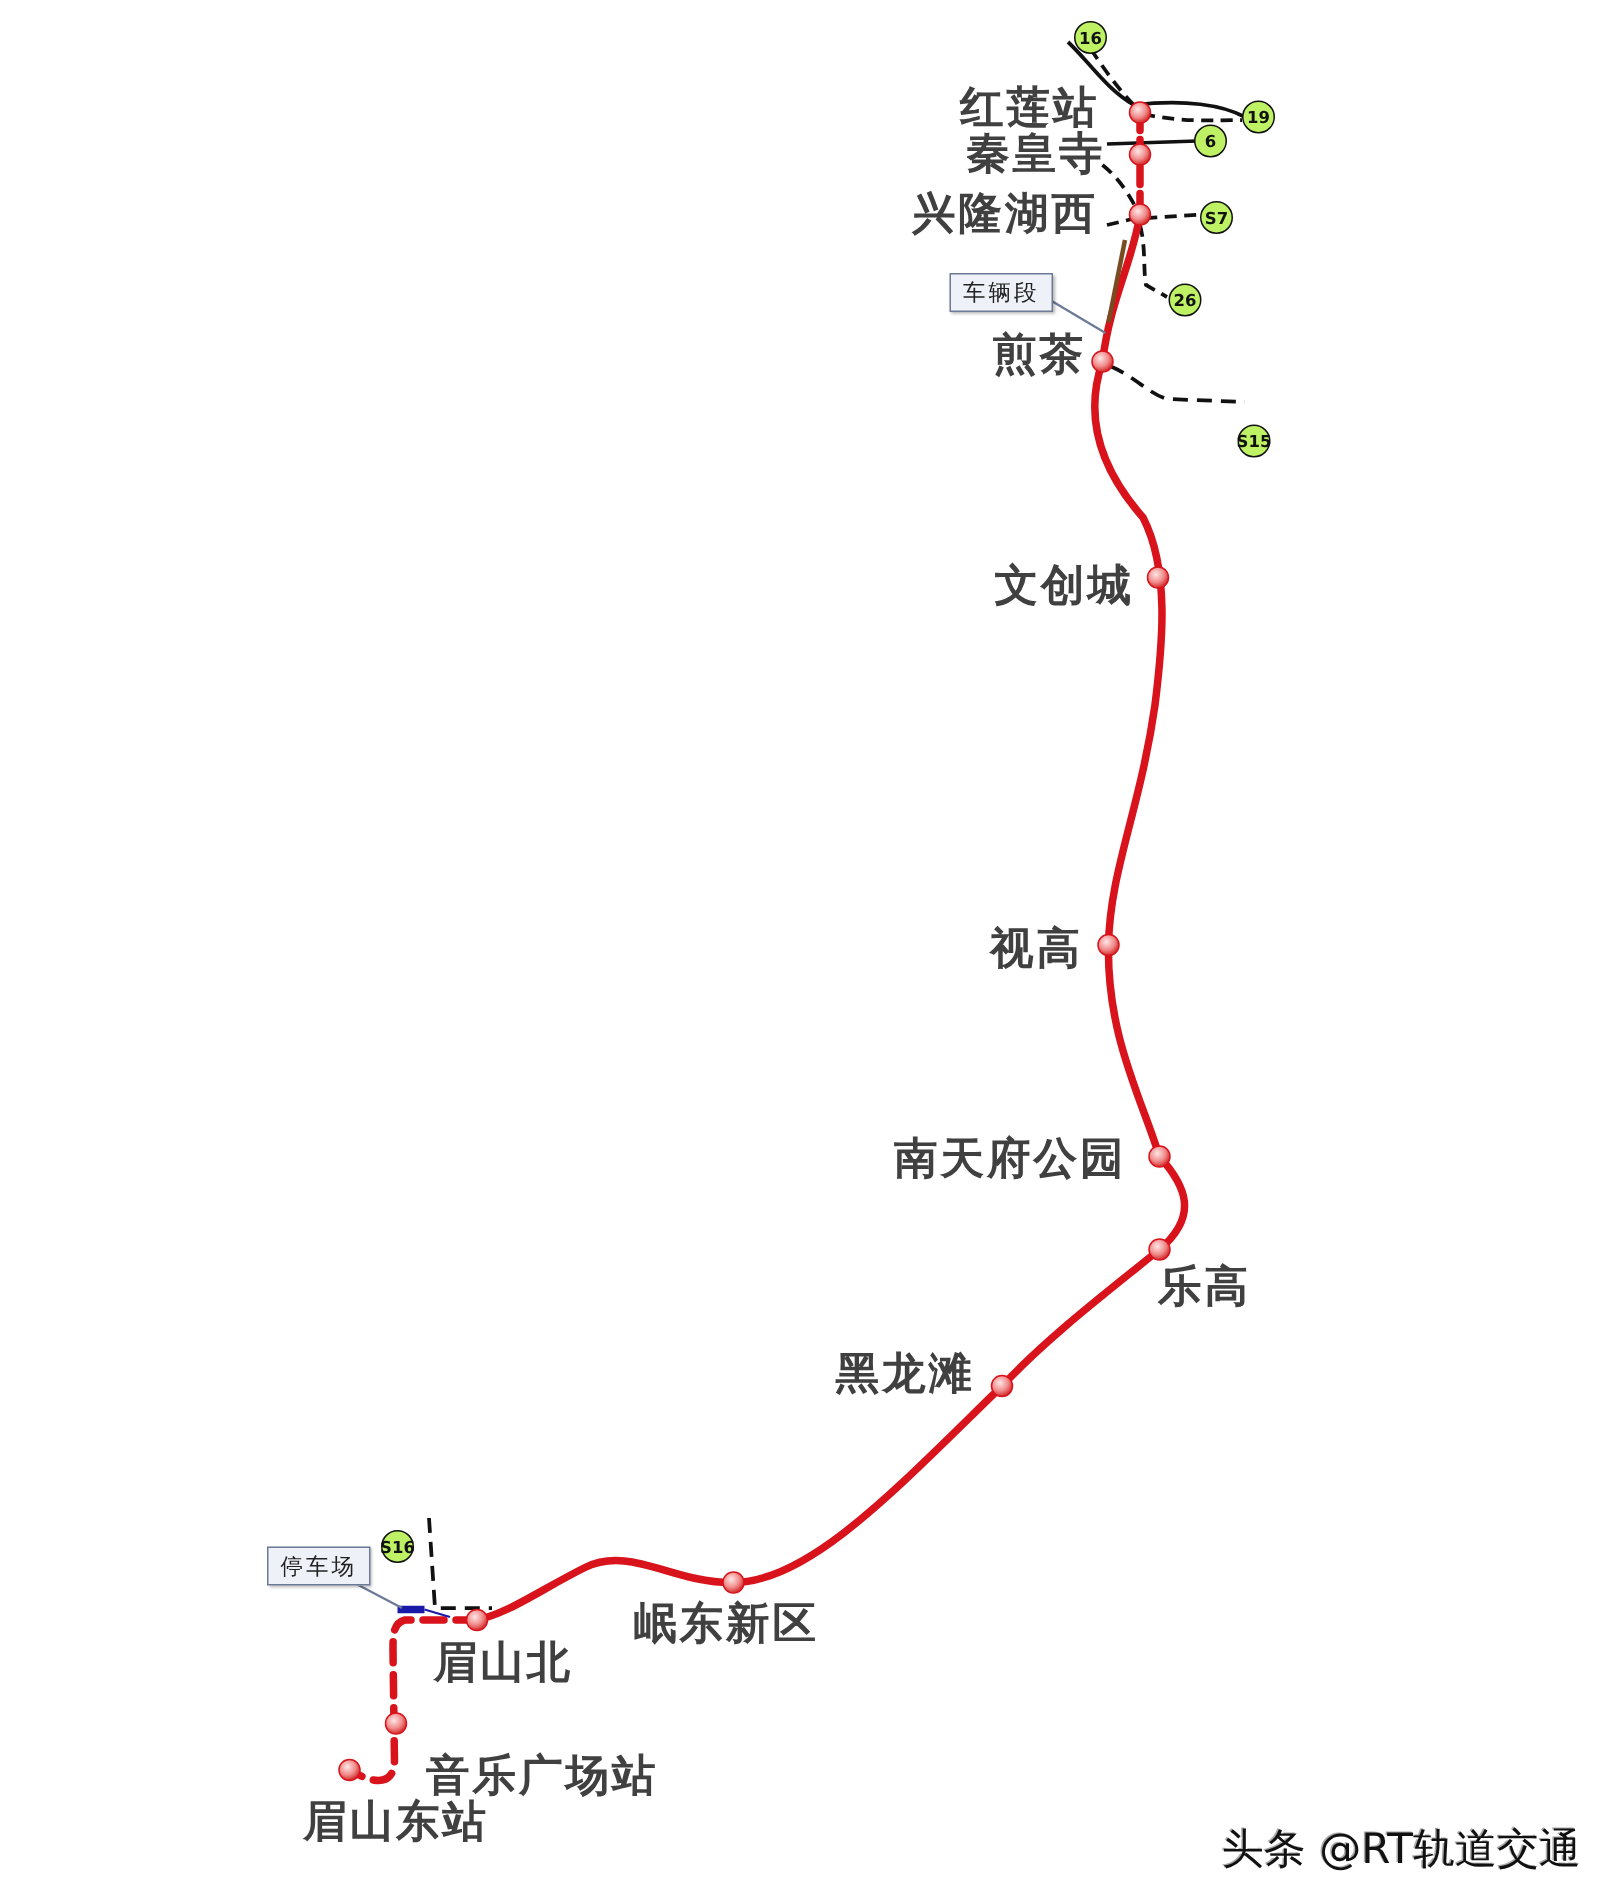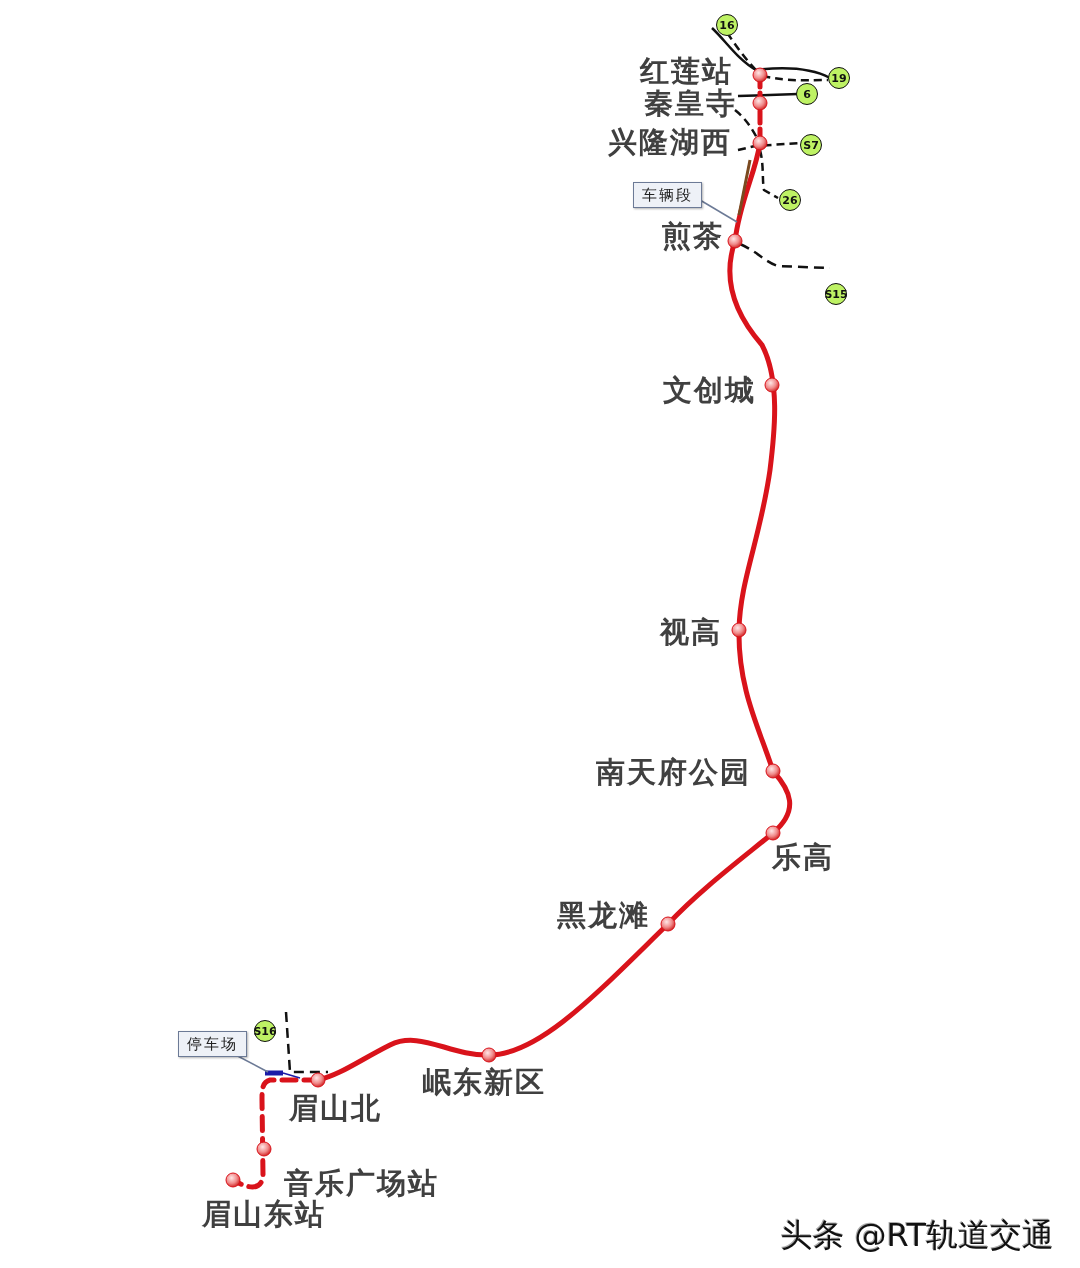--- a/index.html
+++ b/index.html
@@ -1,21 +1,21 @@
 <!DOCTYPE html>
 <html><head>
 <meta charset="utf-8">
 <style>
   html, body { margin: 0; padding: 0; background: #ffffff; }
   body { width: 1080px; height: 1268px; position: relative; overflow: hidden; font-family: "DejaVu Serif", serif; }
   #map { position: absolute; left: 0; top: 0; width: 1080px; height: 1268px; }
   .st-label { position: absolute; color: #404040; font-family: "DejaVu Serif", serif; font-weight: bold; font-size: 29px; white-space: nowrap; line-height: 1; letter-spacing: 2px; }
   .callout { position: absolute; background: #eef1f7; border: 1px solid #6c7a96; font-family: "DejaVu Sans", sans-serif; font-size: 15px; color: #222; padding: 2px 8px; line-height: 20px; letter-spacing: 2px; box-shadow: 1px 1px 2px rgba(0,0,0,0.3); }
   .line-badge { position: absolute; width: 22px; height: 22px; border: 1.6px solid #111; border-radius: 50%; background: #bef264; font-family: "DejaVu Sans", sans-serif; font-weight: bold; font-size: 11px; color: #111; display: flex; align-items: center; justify-content: center; box-sizing: border-box; }
-  .watermark { position: absolute; right: 26px; top: 1214px; font-family: "DejaVu Sans", sans-serif; font-size: 32px; color: #111; text-shadow: 1px 1px 0 #fff, -1px -1px 0 #aaa; }
+  .watermark { position: absolute; right: 26px; top: 1214px; font-family: "DejaVu Sans", sans-serif; font-size: 28px; color: #111; text-shadow: 1px 1px 0 #fff, -1px -1px 0 #aaa; }
 </style>
 </head>
 <body>
 
 <svg id="map" viewBox="0 0 1080 1268" xmlns="http://www.w3.org/2000/svg">
 
   <g fill="none" stroke="#111" stroke-width="2.5">
     <path d="M712 28 C725 40,738 60,756 70 C790 66,815 70,830 78"></path>
     <path d="M720 22 C732 40,745 60,760 74" stroke-dasharray="8 5"></path>
     <path d="M762 76 C790 82,810 80,828 80" stroke-dasharray="8 5"></path>

